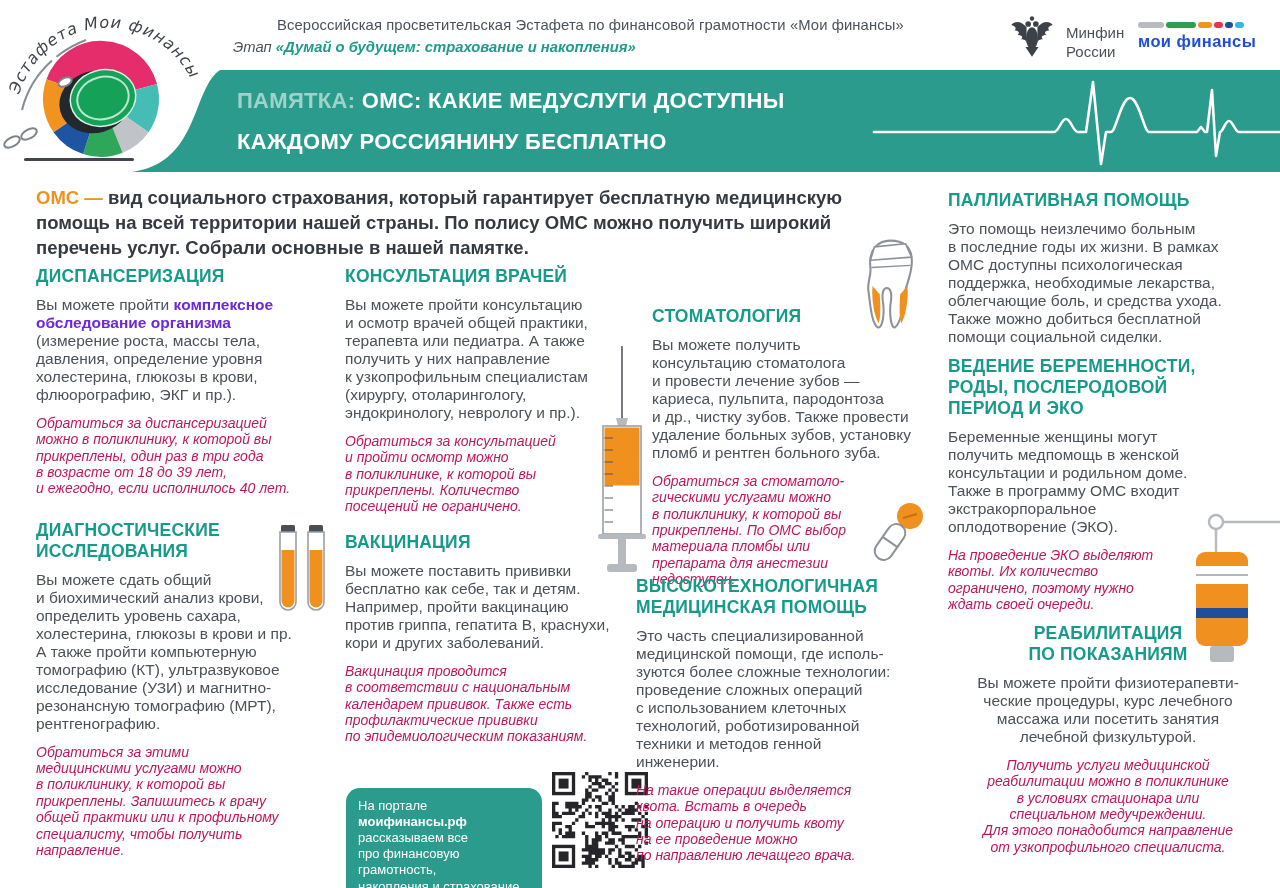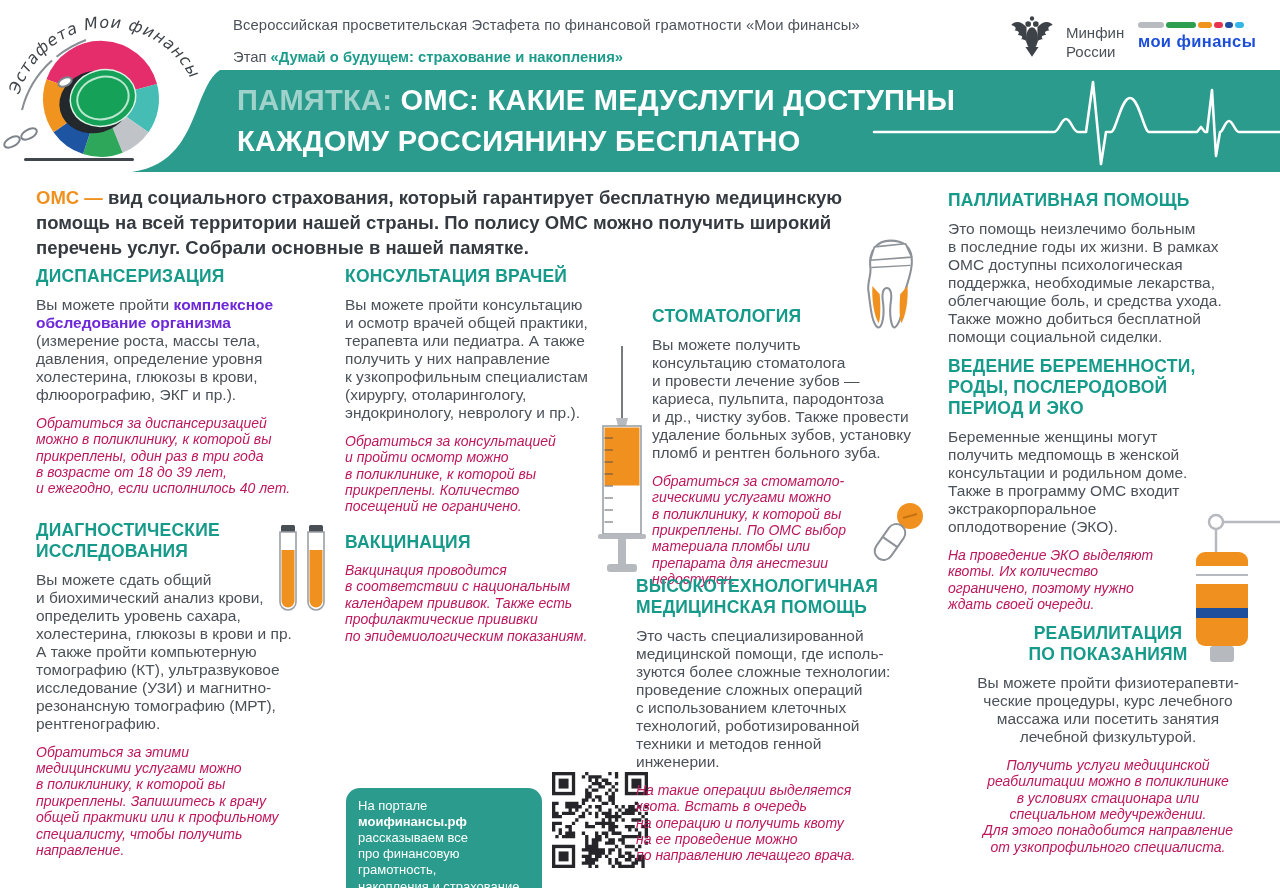--- a/index.html
+++ b/index.html
@@ -1,28 +1,28 @@
 <!DOCTYPE html>
 <html><head>
 <meta charset="utf-8">
 <style>
   html,body{margin:0;padding:0;background:#fff;}
   .page{position:relative;width:1280px;height:888px;background:#ffffff;overflow:hidden;
         font-family:"Liberation Sans",sans-serif;}
   .abs{position:absolute;}
 
   
-  .hdr-line1{font-size:14.8px;color:#4c525a;letter-spacing:.1px;}
-  .hdr-line2{font-size:14.8px;color:#4c525a;margin-top:13px;}
+  .hdr-line1{font-size:14.8px;color:#4c525a;letter-spacing:.1px;margin-left:44px;}
+  .hdr-line2{font-size:14.8px;color:#4c525a;margin-top:3px;font-style:italic;}
   .hdr-line2 b{color:#1d9c8c;font-weight:700;}
   .minfin-label{font-size:15px;color:#4b5158;line-height:1.25;white-space:pre-line;}
   .myfin-word{font-size:16.5px;font-weight:700;color:#1d4ed8;letter-spacing:.4px;}
 
   
-  .banner-text{color:#fff;font-size:29px;line-height:41px;font-weight:800;letter-spacing:.3px;white-space:nowrap;}
+  .banner-text{color:#fff;font-size:22px;line-height:41px;font-weight:800;letter-spacing:.3px;white-space:nowrap;}
   .banner-text .kicker{color:rgba(255,255,255,.55);font-weight:600;}
 
   
   .intro{font-size:18.5px;font-weight:700;color:#343a40;line-height:1.34;white-space:pre-line;}
   .intro .lead{color:#f0911f;}
 
   
   .sec{position:absolute;}
   .t{margin:0 0 9px;font-size:17.5px;font-weight:800;color:#169a8a;line-height:1.2;
      letter-spacing:.2px;white-space:pre-line;}
@@ -176,20 +176,25 @@
 эндокринологу, неврологу и пр.).</p>
     <p class="n">Обратиться за консультацией
 и пройти осмотр можно
 в поликлинике, к которой вы
 прикреплены. Количество
 посещений не ограничено.</p>
   </section>
 
   <section class="sec" style="left:345px;top:532px;width:300px;">
     <h2 class="t">ВАКЦИНАЦИЯ</h2>
+    <p class="b">Вы можете поставить прививки
+бесплатно как себе, так и детям.
+Например, пройти вакцинацию
+против гриппа, гепатита В, краснухи,
+кори и других заболеваний.</p>
     <p class="n">Вакцинация проводится
 в соответствии с национальным
 календарем прививок. Также есть
 профилактические прививки
 по эпидемиологическим показаниям.</p>
   </section>
 
   <svg class="abs" style="left:598px;top:344px;" width="48" height="232" viewBox="0 0 48 232">
     <line x1="24" y1="2" x2="24" y2="74" stroke="#555a60" stroke-width="1.6"></line>
     <path d="M18,74 H30 L28,82 H20 Z" fill="#b6babf"></path>

